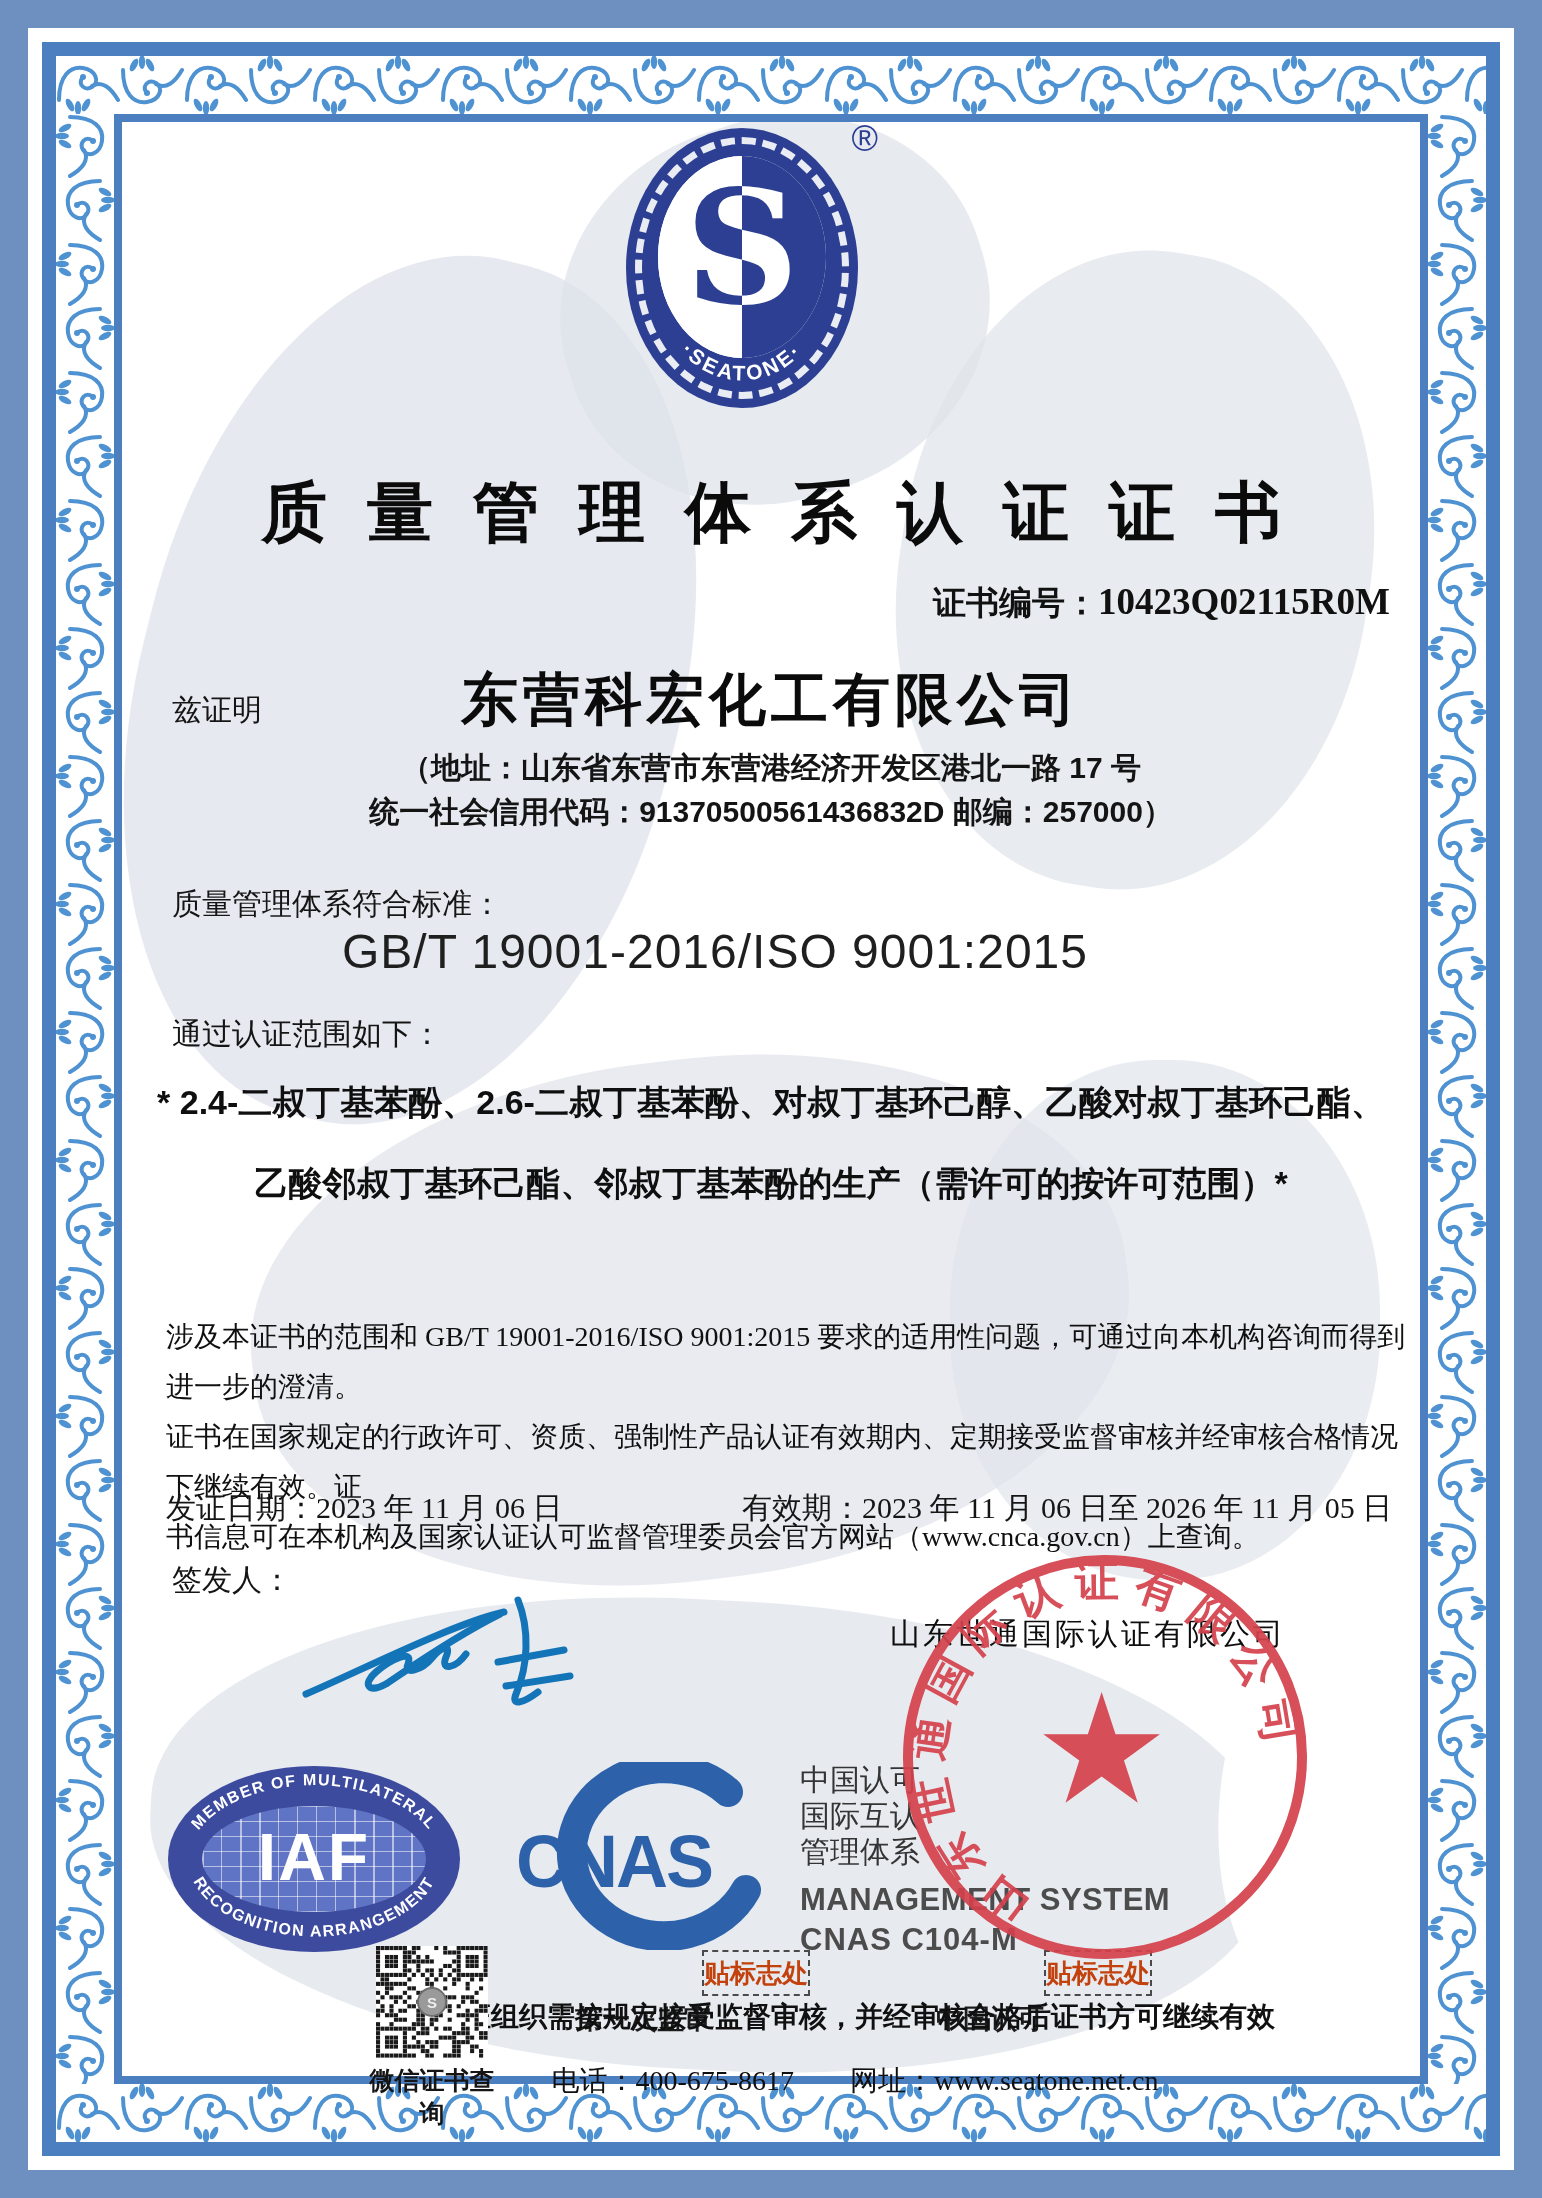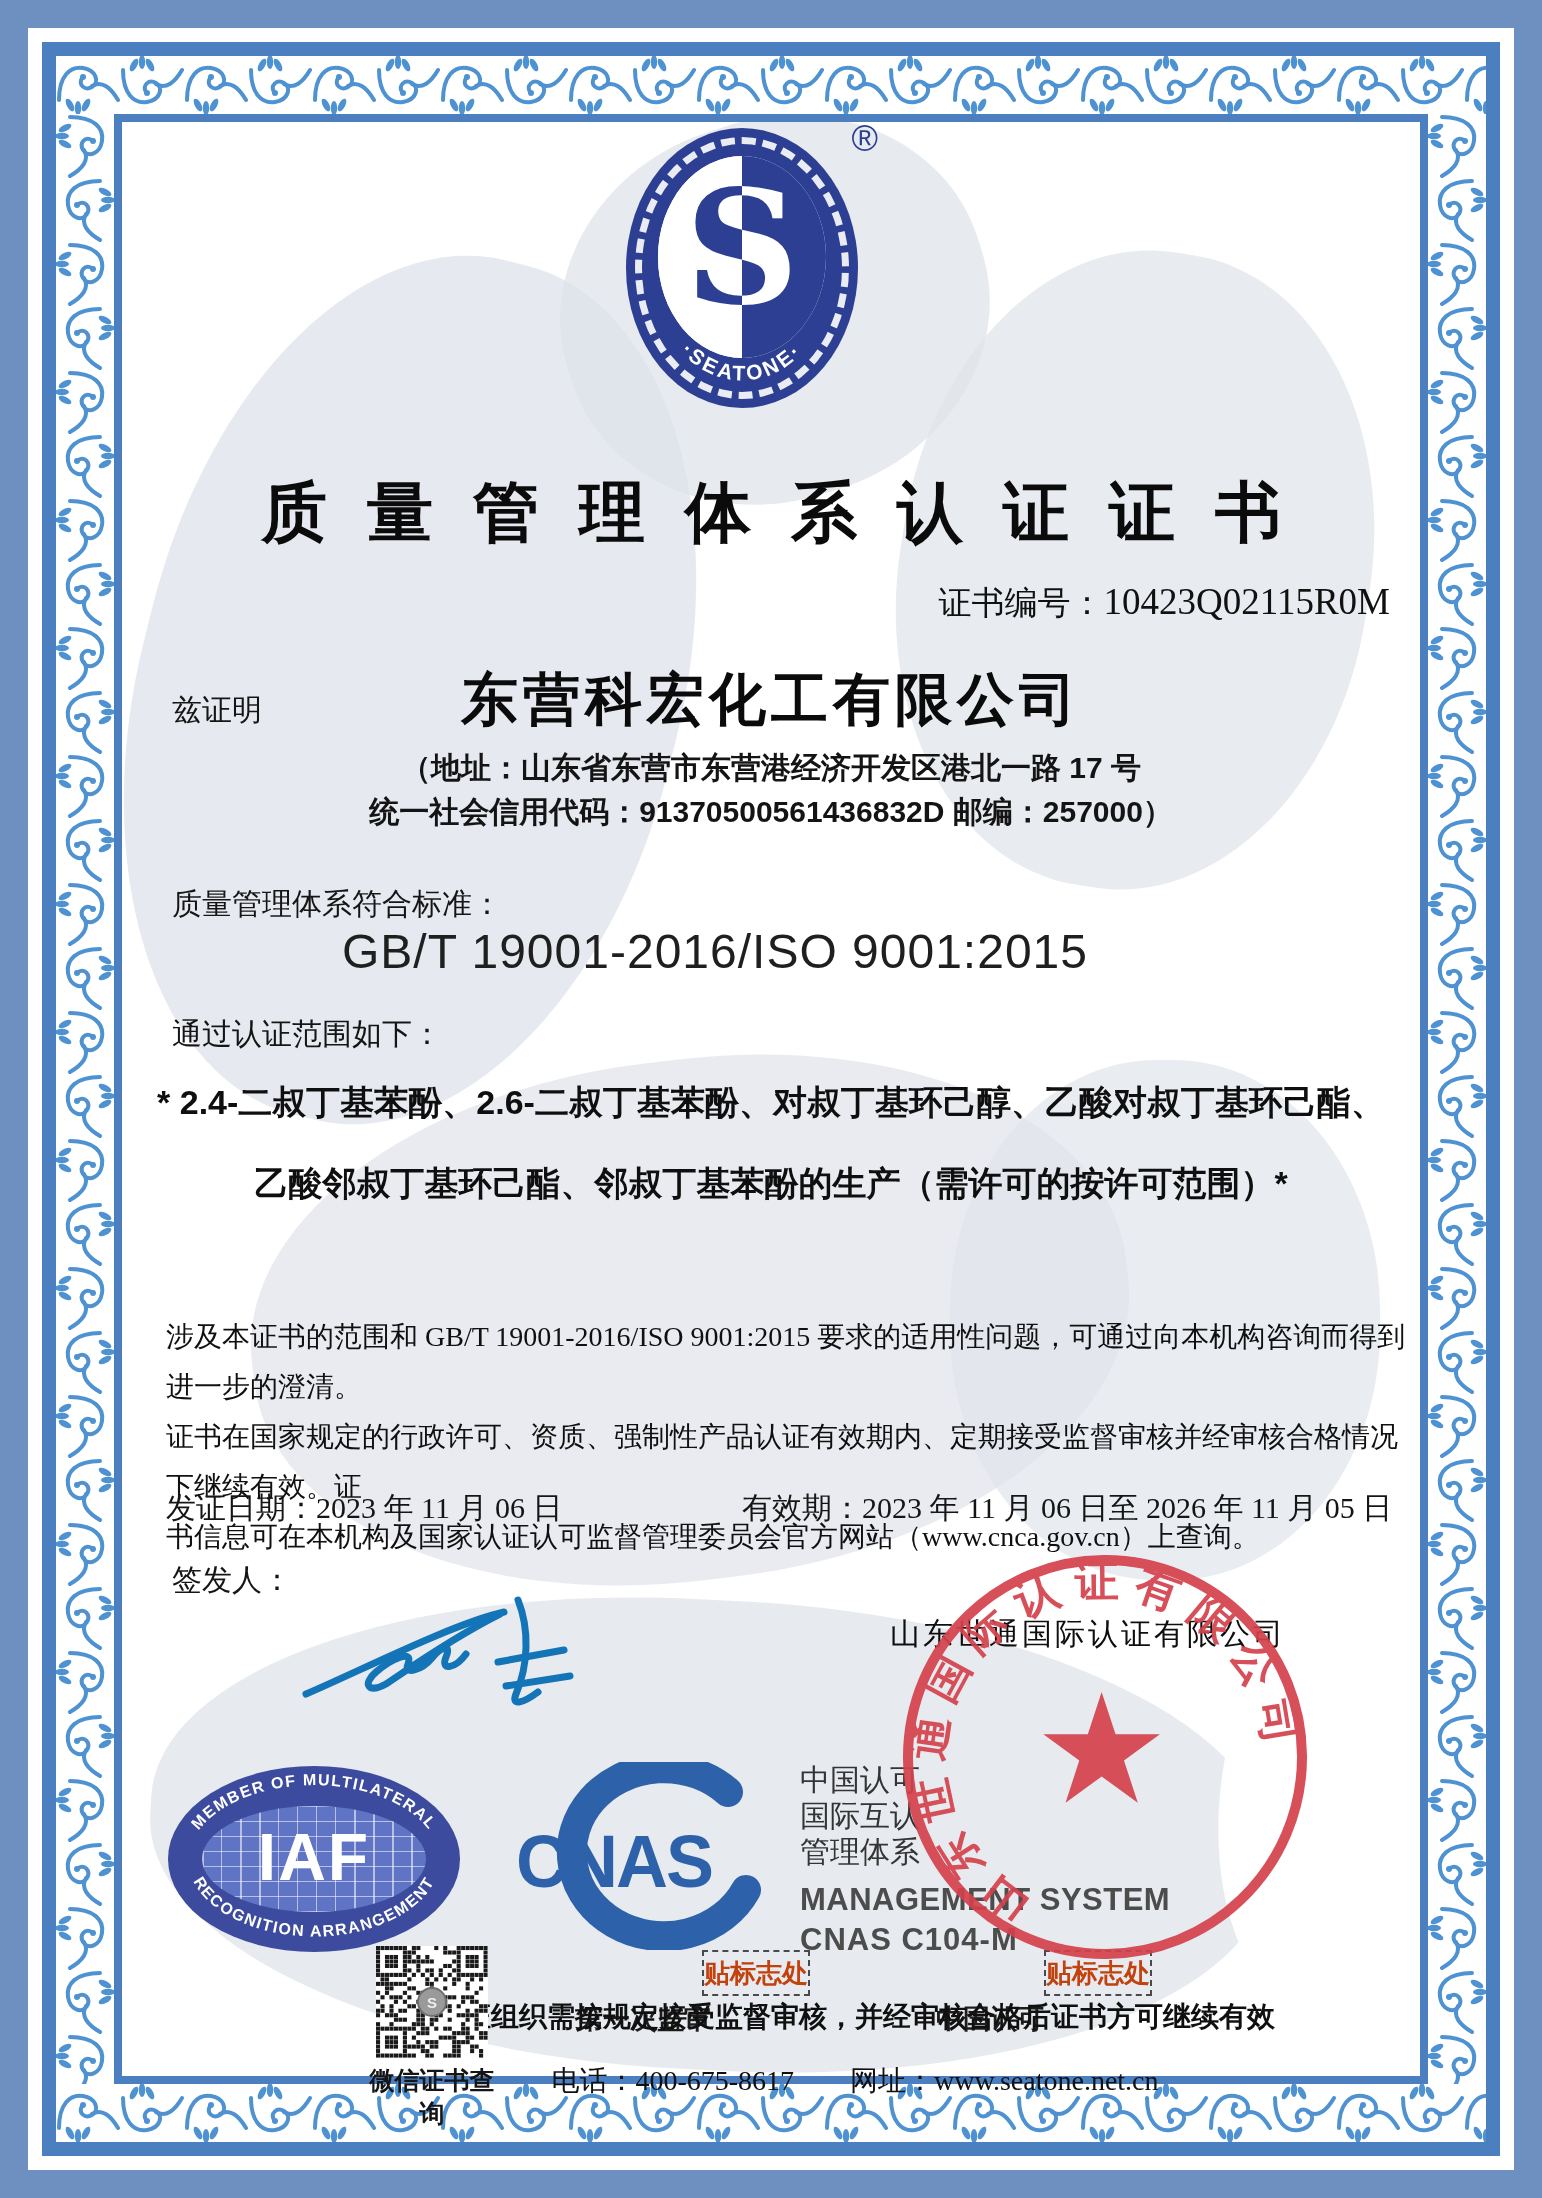--- a/index.html
+++ b/index.html
@@ -44,21 +44,21 @@
   .seatone .half.r .S{left:0;transform:translate(-50%,-56%);color:#fff;}
   .seatone .arc{position:absolute;left:18px;top:10px;width:232px;height:280px;}
   .seatone .arc text{font-family:"Liberation Sans",sans-serif;font-weight:700;font-size:21px;
                      letter-spacing:3px;fill:#fff;}
   .seatone .reg{position:absolute;right:2px;top:0;font-size:36px;font-weight:400;
                 color:var(--logo-navy,#2c3f93);}
 
   
   .t-title{position:absolute;top:468px;left:0;right:0;text-align:center;font-size:66px;font-weight:800;
            letter-spacing:40px;padding-left:40px;color:#0b0b0b;z-index:5;}
-  .t-certno{position:absolute;top:580px;right:152px;font-size:33px;font-weight:400;z-index:5;}
+  .t-certno{position:absolute;top:580px;right:152px;font-size:33px;font-weight:700;z-index:5;}
   .t-certno .num{font-family:"Liberation Serif",serif;font-size:37px;}
   .lbl{position:absolute;font-size:30px;color:#151515;z-index:5;}
   .t-certify{top:690px;left:172px;}
   .t-company{position:absolute;top:662px;left:0;right:0;text-align:center;font-size:57px;font-weight:800;
              letter-spacing:5px;color:#0b0b0b;z-index:5;}
   .center-line{position:absolute;left:0;right:0;text-align:center;font-size:30px;font-weight:700;
                color:#141414;z-index:5;}
   .t-addr{top:748px;}
   .t-credit{top:792px;}
   .t-stdlabel{top:884px;left:172px;}

